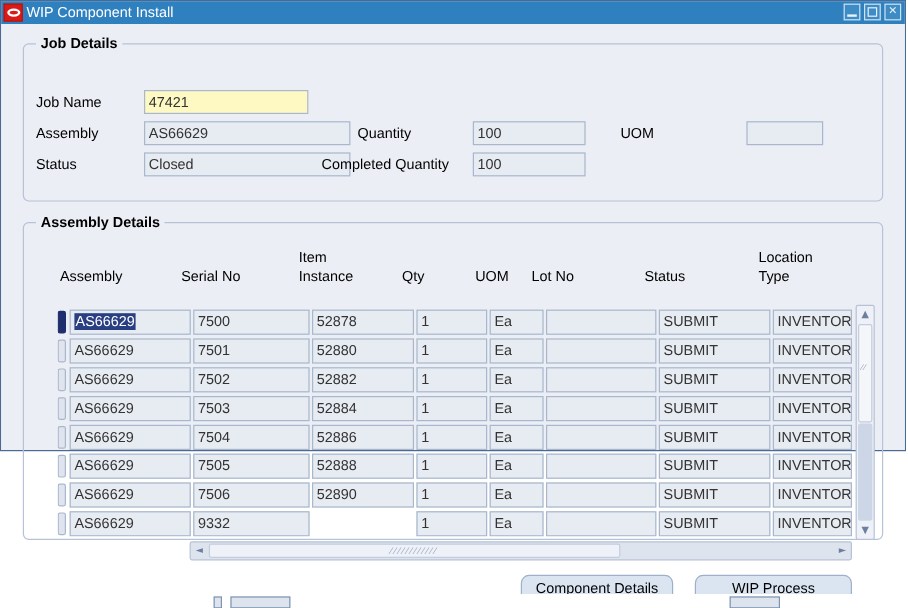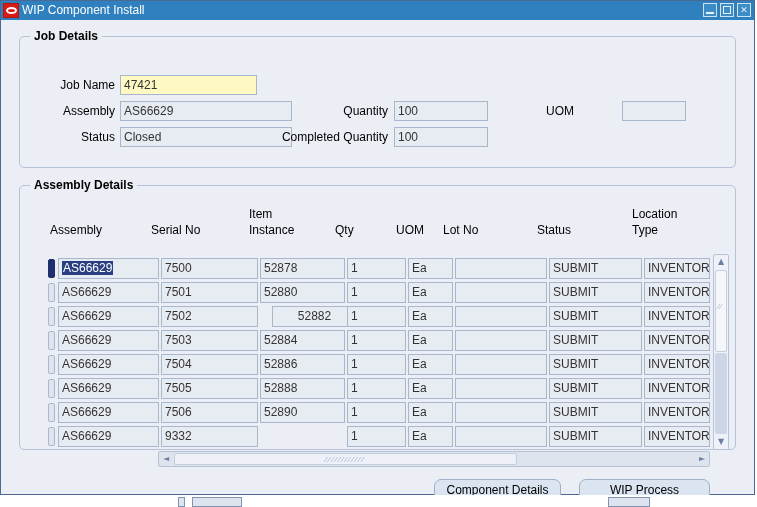--- a/index.html
+++ b/index.html
@@ -14,21 +14,21 @@
     font-family: "Liberation Sans", sans-serif;
     font-size: 12px;
     color: #000000;
   }
 
   
   #window {
     position: absolute;
     left: 0; top: 0;
     width: 755px;
-    height: 495px;
+    height: 376px;
     border: 1px solid #4a6a94;
     background: #ebeef5;
     box-sizing: border-box;
   }
 
   
   #titlebar {
     position: absolute;
     left: 0; top: 0;
     width: 100%;
@@ -136,21 +136,20 @@
     left: 18px; top: 165px;
     width: 717px; height: 265px;
   }
 
   
   .fld-label {
     position: absolute;
     font-size: 12px;
     color: #000000;
     white-space: nowrap;
-    text-align: right;
     line-height: 16px;
   }
   .fld {
     position: absolute;
     border: 1px solid #a9b7cc;
     background: #e7ebf2;
     box-sizing: border-box;
     font-family: "Liberation Sans", sans-serif;
     font-size: 12px;
     color: #333333;
@@ -436,21 +435,21 @@
             <div class="cell" style="left: 299px; width: 59px;">1</div>
             <div class="cell" style="left: 360px; width: 45px;">Ea</div>
             <div class="cell" style="left: 407px; width: 92px;"></div>
             <div class="cell" style="left: 501px; width: 93px;">SUBMIT</div>
             <div class="cell" style="left: 596px; width: 66px;">INVENTOR</div>
           </div>
           <div class="row">
             <div class="sel-marker"></div>
             <div class="cell" style="left: 10px; width: 101px;">AS66629</div>
             <div class="cell" style="left: 113px; width: 97px;">7502</div>
-            <div class="cell" style="left: 224px; width: 85px; text-align: center;">52882</div>
+            <div class="cell" style="left: 212px; width: 85px;">52882</div>
             <div class="cell" style="left: 299px; width: 59px;">1</div>
             <div class="cell" style="left: 360px; width: 45px;">Ea</div>
             <div class="cell" style="left: 407px; width: 92px;"></div>
             <div class="cell" style="left: 501px; width: 93px;">SUBMIT</div>
             <div class="cell" style="left: 596px; width: 66px;">INVENTOR</div>
           </div>
           <div class="row">
             <div class="sel-marker"></div>
             <div class="cell" style="left: 10px; width: 101px;">AS66629</div>
             <div class="cell" style="left: 113px; width: 97px;">7503</div>

